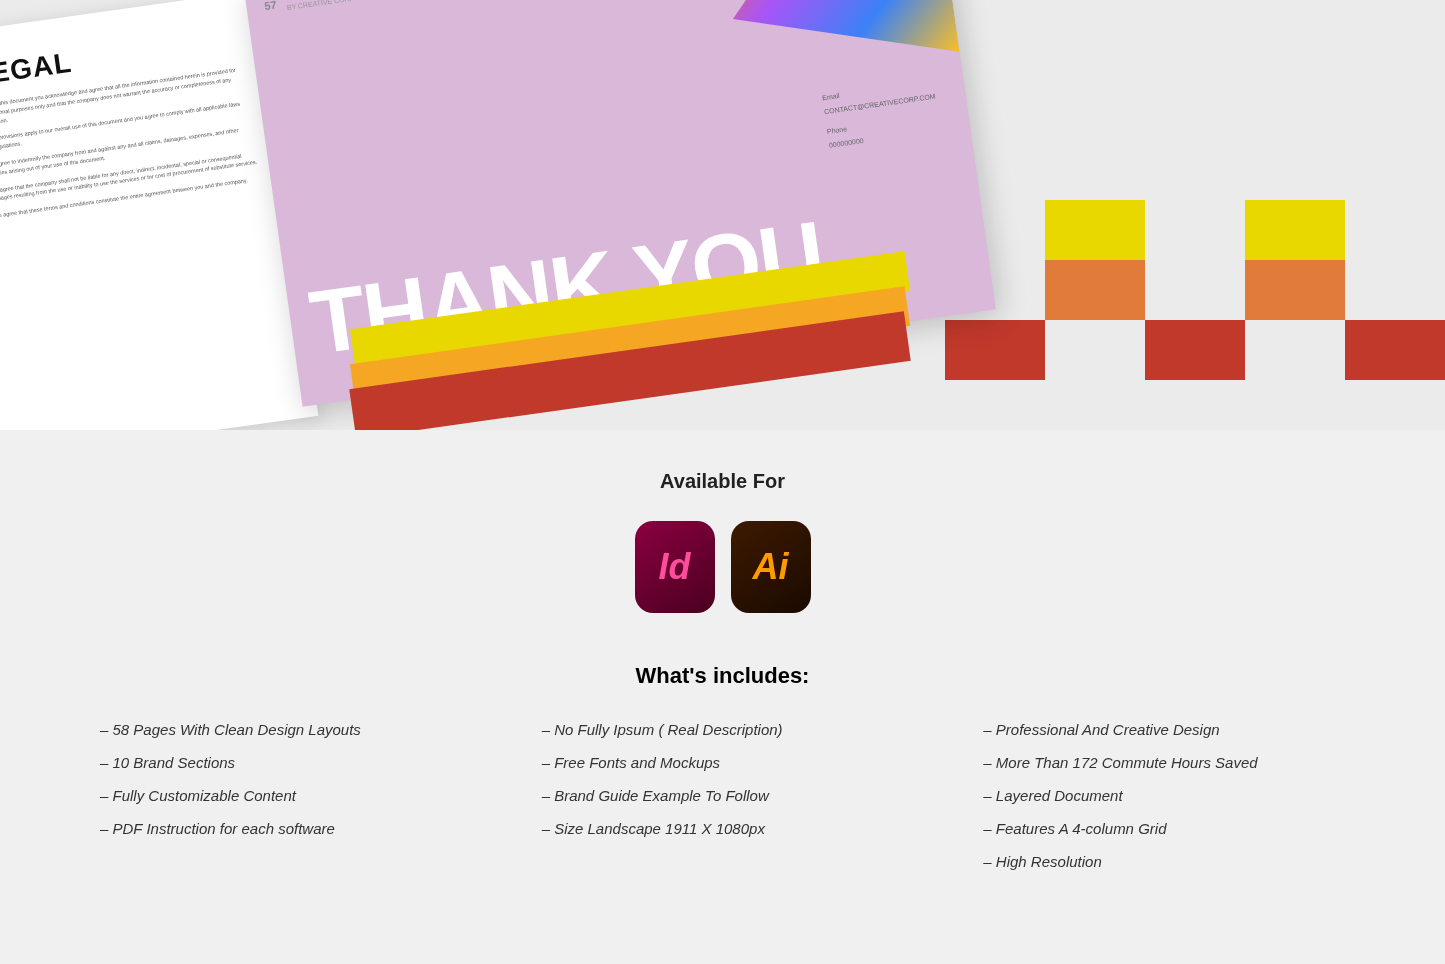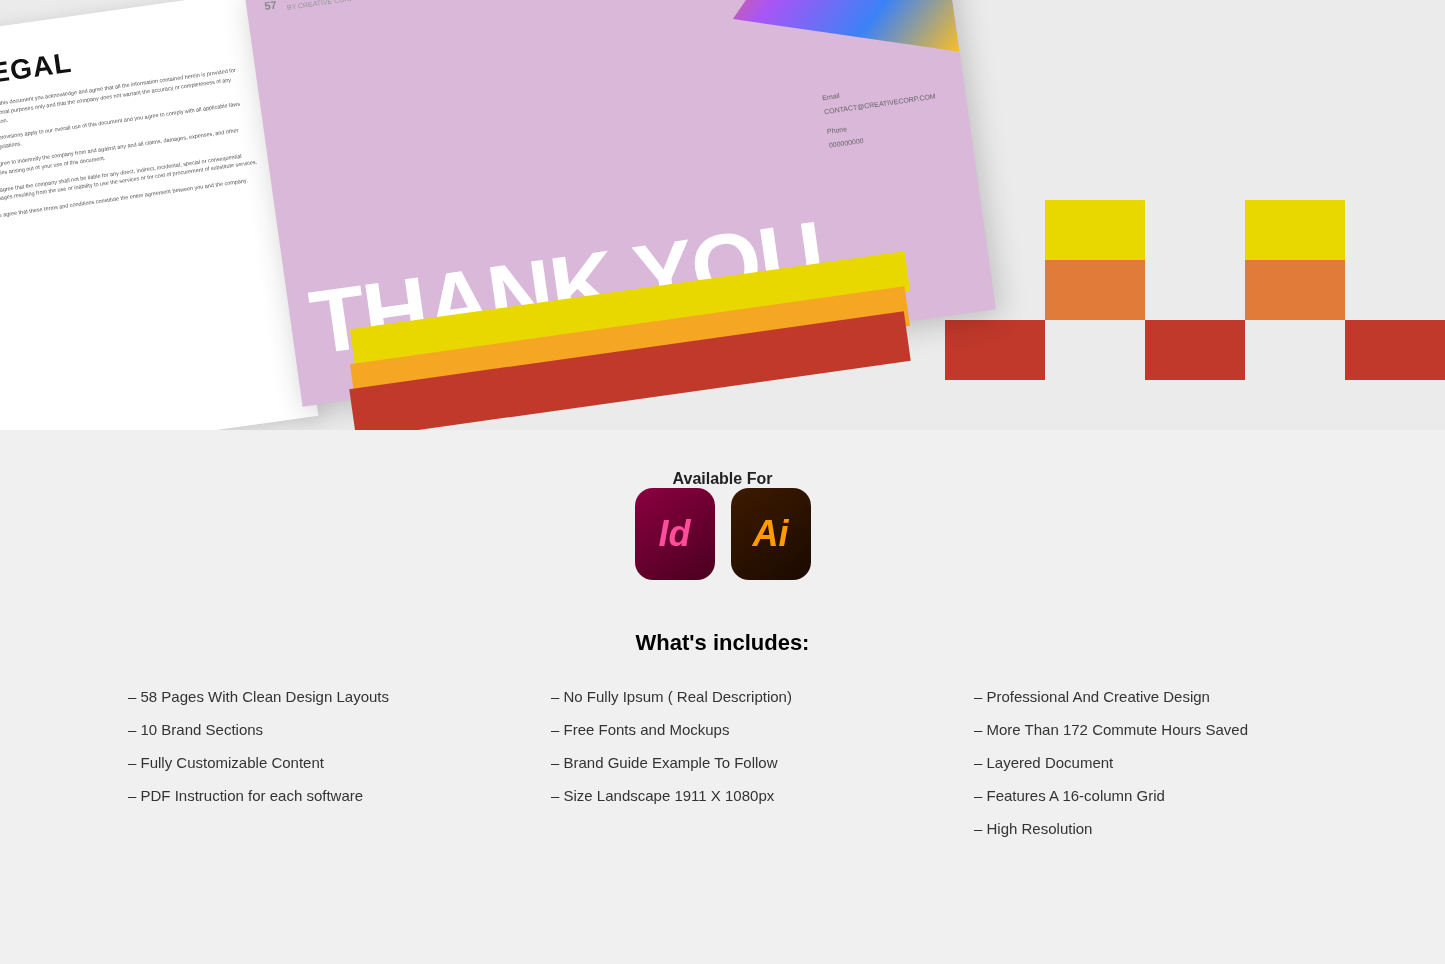--- a/index.html
+++ b/index.html
@@ -164,23 +164,24 @@
     .lower {
       background-color: #f0f0f0;
       padding: 40px 0 50px;
     }
 
     .available-section {
       text-align: center;
       margin-bottom: 50px;
     }
     .available-title {
-      font-size: 16px;
+      font-size: 20px;
       font-weight: 600;
       color: #222;
+      margin-bottom: 28px;
     }
     .app-icons {
       display: flex;
       justify-content: center;
       gap: 16px;
     }
     .app-icon {
       width: 80px;
       height: 92px;
       border-radius: 18px;
@@ -209,21 +210,22 @@
       font-size: 22px;
       font-weight: 700;
       color: #000000;
       margin-bottom: 30px;
     }
 
     .features-grid {
       display: flex;
       justify-content: center;
       gap: 0;
-      padding: 0 88px;
+      padding: 0 60px;
+      font-style: italic;
     }
     .features-col {
       flex: 1;
       padding: 0 40px;
       text-align: left;
     }
     .feature-item {
       font-size: 15px;
       color: #333;
       margin-bottom: 12px;
@@ -320,18 +322,18 @@
       <div class="feature-item">– No Fully Ipsum ( Real Description)</div>
       <div class="feature-item">– Free Fonts and Mockups</div>
       <div class="feature-item">– Brand Guide Example To Follow</div>
       <div class="feature-item">– Size Landscape 1911 X 1080px</div>
     </div>
 
     <div class="features-col">
       <div class="feature-item">– Professional And Creative Design</div>
       <div class="feature-item">– More Than 172 Commute Hours Saved</div>
       <div class="feature-item">– Layered Document</div>
-      <div class="feature-item">– Features A 16-column Grid</div>
+      <div class="feature-item">– Features A 4-column Grid</div>
       <div class="feature-item">– High Resolution</div>
     </div>
   </div>
 
 </div>
 
 </body></html>

